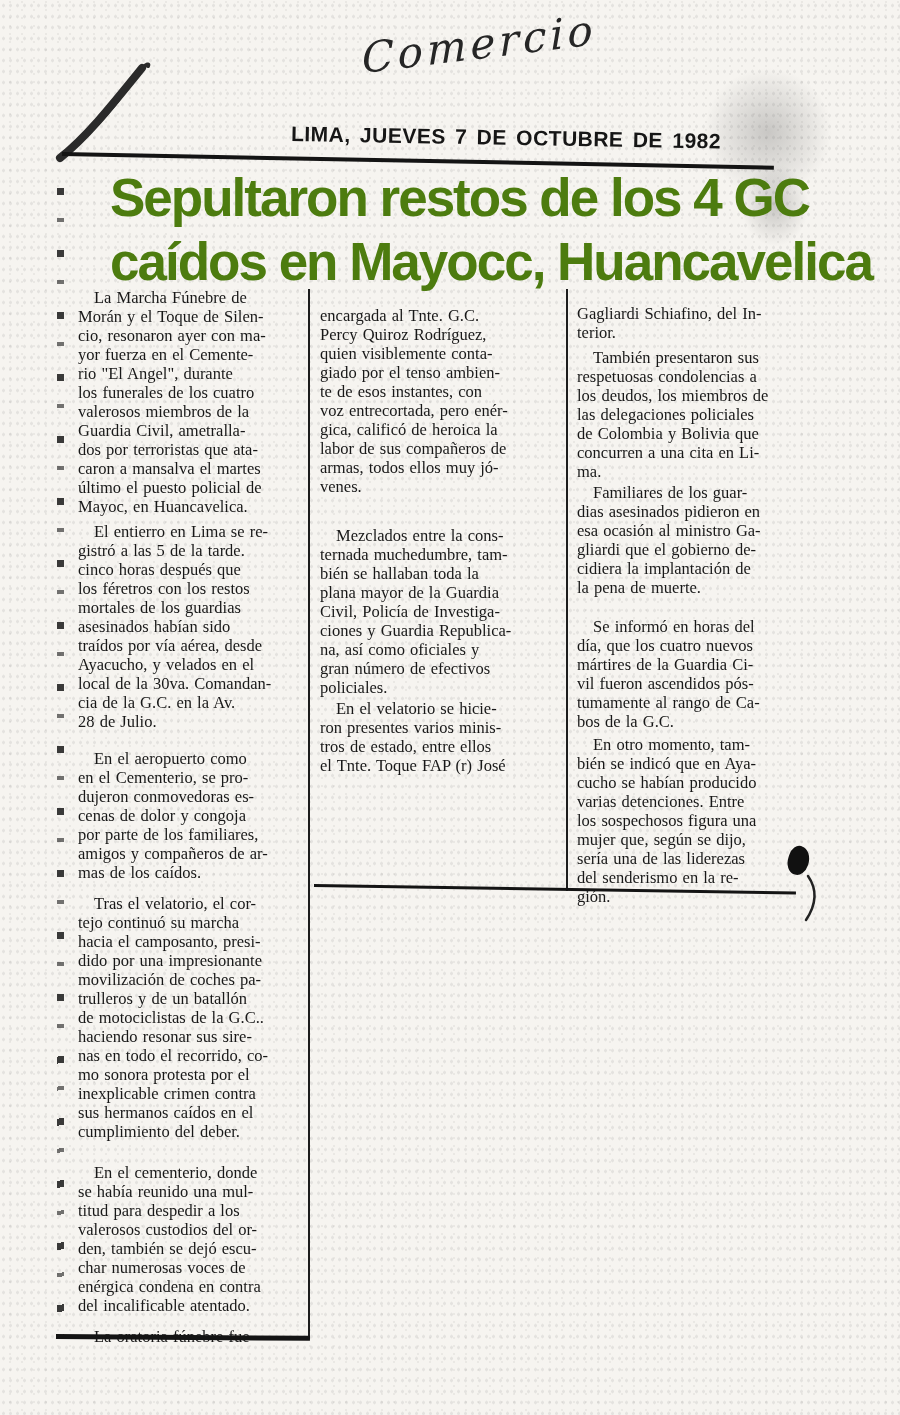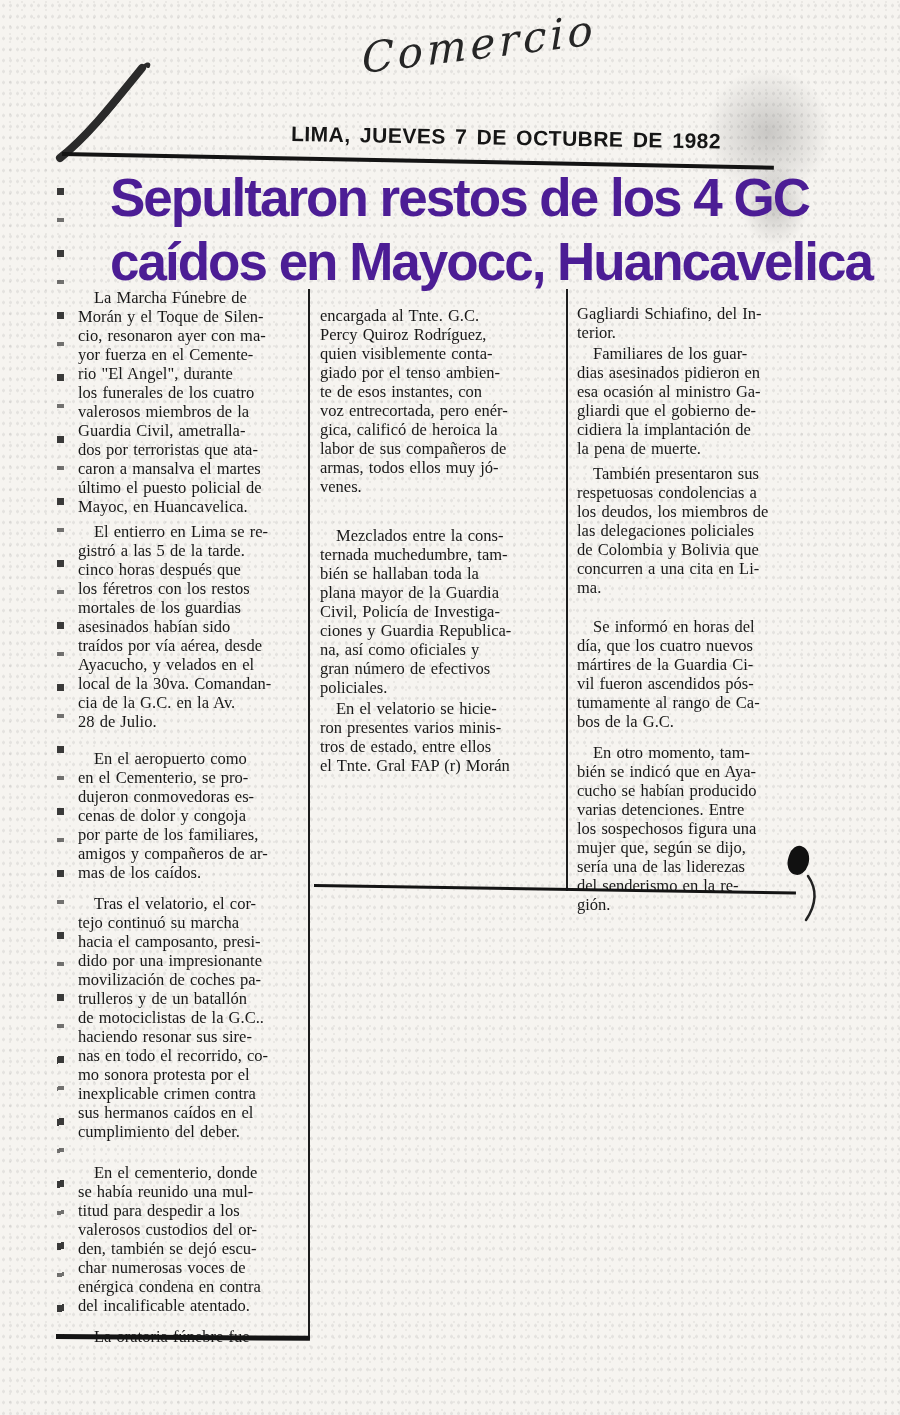--- a/index.html
+++ b/index.html
@@ -36,21 +36,21 @@
     transform-origin:left center;
     white-space:nowrap;
   }
   .rule{background:#141414;}
   .headline{
     font-family:"Liberation Sans", sans-serif;
     font-weight:bold;
     font-size:53px;
     line-height:64px;
     letter-spacing:-2px;
-    color:#4c1d95;
+    color:#4d7c0f;
     white-space:nowrap;
   }
   .column{
     font-size:16.5px;
     line-height:19px;
     font-weight:normal;
     word-spacing:1px;
   }
   .para{
     margin:0;
@@ -180,48 +180,48 @@
 bién se hallaban toda la
 plana mayor de la Guardia
 Civil, Policía de Investiga-
 ciones y Guardia Republica-
 na, así como oficiales y
 gran número de efectivos
 policiales.</p>
   <p class="para indent" style="margin-top:2px">En el velatorio se hicie-
 ron presentes varios minis-
 tros de estado, entre ellos
-el Tnte. Gral FAP (r) Morán</p>
+el Tnte. Toque FAP (r) José</p>
 </div>
 
 <div class="abs divider" style="left:566px; top:289px; height:602px;"></div>
 
 <div class="abs column" style="left:577px; top:304px; width:250px;">
   <p class="para" style="margin-top:0">Gagliardi Schiafino, del In-
 terior.</p>
-  <p class="para indent" style="margin-top:2px">Familiares de los guar-
-dias asesinados pidieron en
-esa ocasión al ministro Ga-
-gliardi que el gobierno de-
-cidiera la implantación de
-la pena de muerte.</p>
   <p class="para indent" style="margin-top:6px">También presentaron sus
 respetuosas condolencias a
 los deudos, los miembros de
 las delegaciones policiales
 de Colombia y Bolivia que
 concurren a una cita en Li-
 ma.</p>
+  <p class="para indent" style="margin-top:2px">Familiares de los guar-
+dias asesinados pidieron en
+esa ocasión al ministro Ga-
+gliardi que el gobierno de-
+cidiera la implantación de
+la pena de muerte.</p>
   <p class="para indent" style="margin-top:20px">Se informó en horas del
 día, que los cuatro nuevos
 mártires de la Guardia Ci-
 vil fueron ascendidos pós-
 tumamente al rango de Ca-
 bos de la G.C.</p>
-  <p class="para indent" style="margin-top:12px">En otro momento, tam-
+  <p class="para indent" style="margin-top:4px">En otro momento, tam-
 bién se indicó que en Aya-
 cucho se habían producido
 varias detenciones. Entre
 los sospechosos figura una
 mujer que, según se dijo,
 sería una de las liderezas
 del senderismo en la re-
 gión.</p>
 </div>
 

